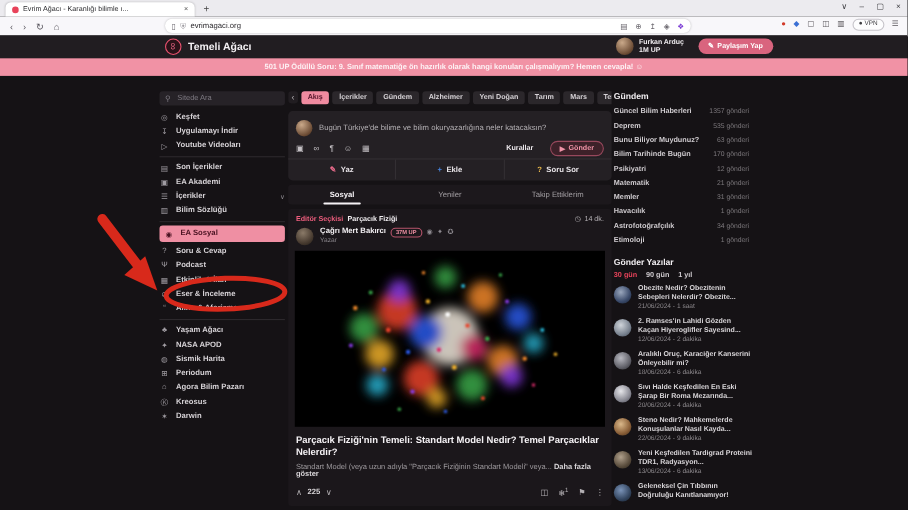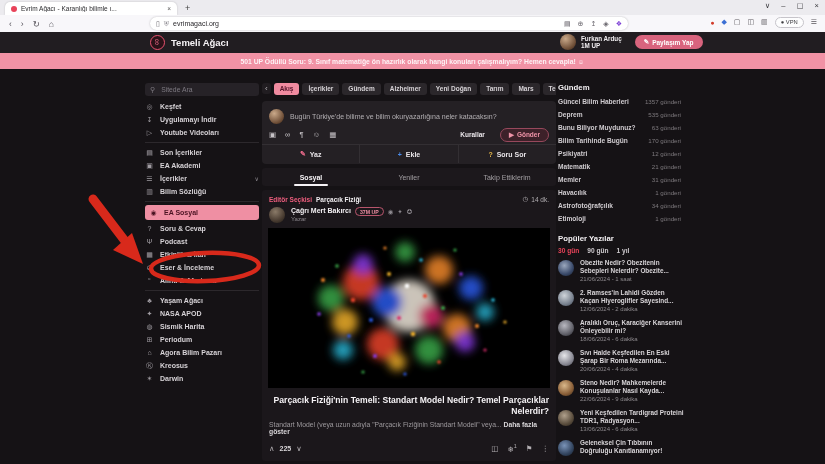--- a/index.html
+++ b/index.html
@@ -82,21 +82,21 @@
   .ptime{margin-left:auto;color:#b3afb3;font-size:6.5px;display:flex;gap:3px;align-items:center;}
   .parow{display:flex;align-items:center;gap:6px;padding:2px 7px 5px 7px;}
   .pavatar{width:16px;height:16px;border-radius:50%;background:radial-gradient(circle at 40% 30%,#8a7a68,#4a3d32 60%,#1d1813);flex:none;}
   .pacol{display:flex;flex-direction:column;line-height:1.2;}
   .paline{display:flex;align-items:center;gap:4px;}
   .paname{color:#f2eff2;font-size:7px;font-weight:bold;}
   .pabadge{border:1px solid #b8556c;color:#ef8fa3;font-size:5.2px;font-weight:bold;border-radius:6px;padding:0.5px 4px;}
   .paic{color:#8d898f;font-size:6.5px;}
   .parole{color:#8d898f;font-size:6px;}
   #postimage{height:160px;background:#000;margin:0 6px;display:flex;align-items:center;justify-content:center;overflow:hidden;}
-  .ptitle{color:#f4f1f4;font-size:8.6px;font-weight:bold;padding:7px 7px 0 7px;line-height:1.25;text-align:right;}
+  .ptitle{color:#f4f1f4;font-size:8.6px;font-weight:bold;padding:7px 7px 0 7px;line-height:1.25;}
   .pexcerpt{color:#9d999d;font-size:6.8px;padding:4px 7px 0 7px;}
   .pmore{color:#d8d5d8;font-weight:bold;}
   .pfoot{display:flex;align-items:center;padding:8px 7px 8px 7px;color:#b3afb3;}
   .vote{display:flex;align-items:center;gap:5px;font-size:7.5px;}
   .vote .cnt{font-weight:bold;color:#d8d5d8;font-size:7px;}
   .ficons{margin-left:auto;display:flex;align-items:center;gap:9px;font-size:7.5px;color:#b3afb3;}
   .flk{font-size:5.5px;vertical-align:super;}
   
   #rightbar{position:absolute;left:558px;top:83px;width:131px;}
   #agendatitle,#populartitle{color:#f2eff2;font-size:7.8px;font-weight:bold;}
@@ -472,21 +472,21 @@
     <div class="trow">
         <span class="tname">Astrofotoğrafçılık</span>
         <span class="tcount">34 gönderi</span>
       </div>
     <div class="trow">
         <span class="tname">Etimoloji</span>
         <span class="tcount">1 gönderi</span>
       </div>
   </div>
 
-  <div id="populartitle">Popüler Yazılar</div>
+  <div id="populartitle">Gönder Yazılar</div>
   <div id="filters">
     <span class="filt active">30 gün</span>
     <span class="filt">90 gün</span>
     <span class="filt">1 yıl</span>
   </div>
   <div id="articles">
     <div class="arow">
         <div class="athumb t1"></div>
         <div class="acol">
           <span class="atitle">Obezite Nedir? Obezitenin Sebepleri Nelerdir? Obezite...</span>

